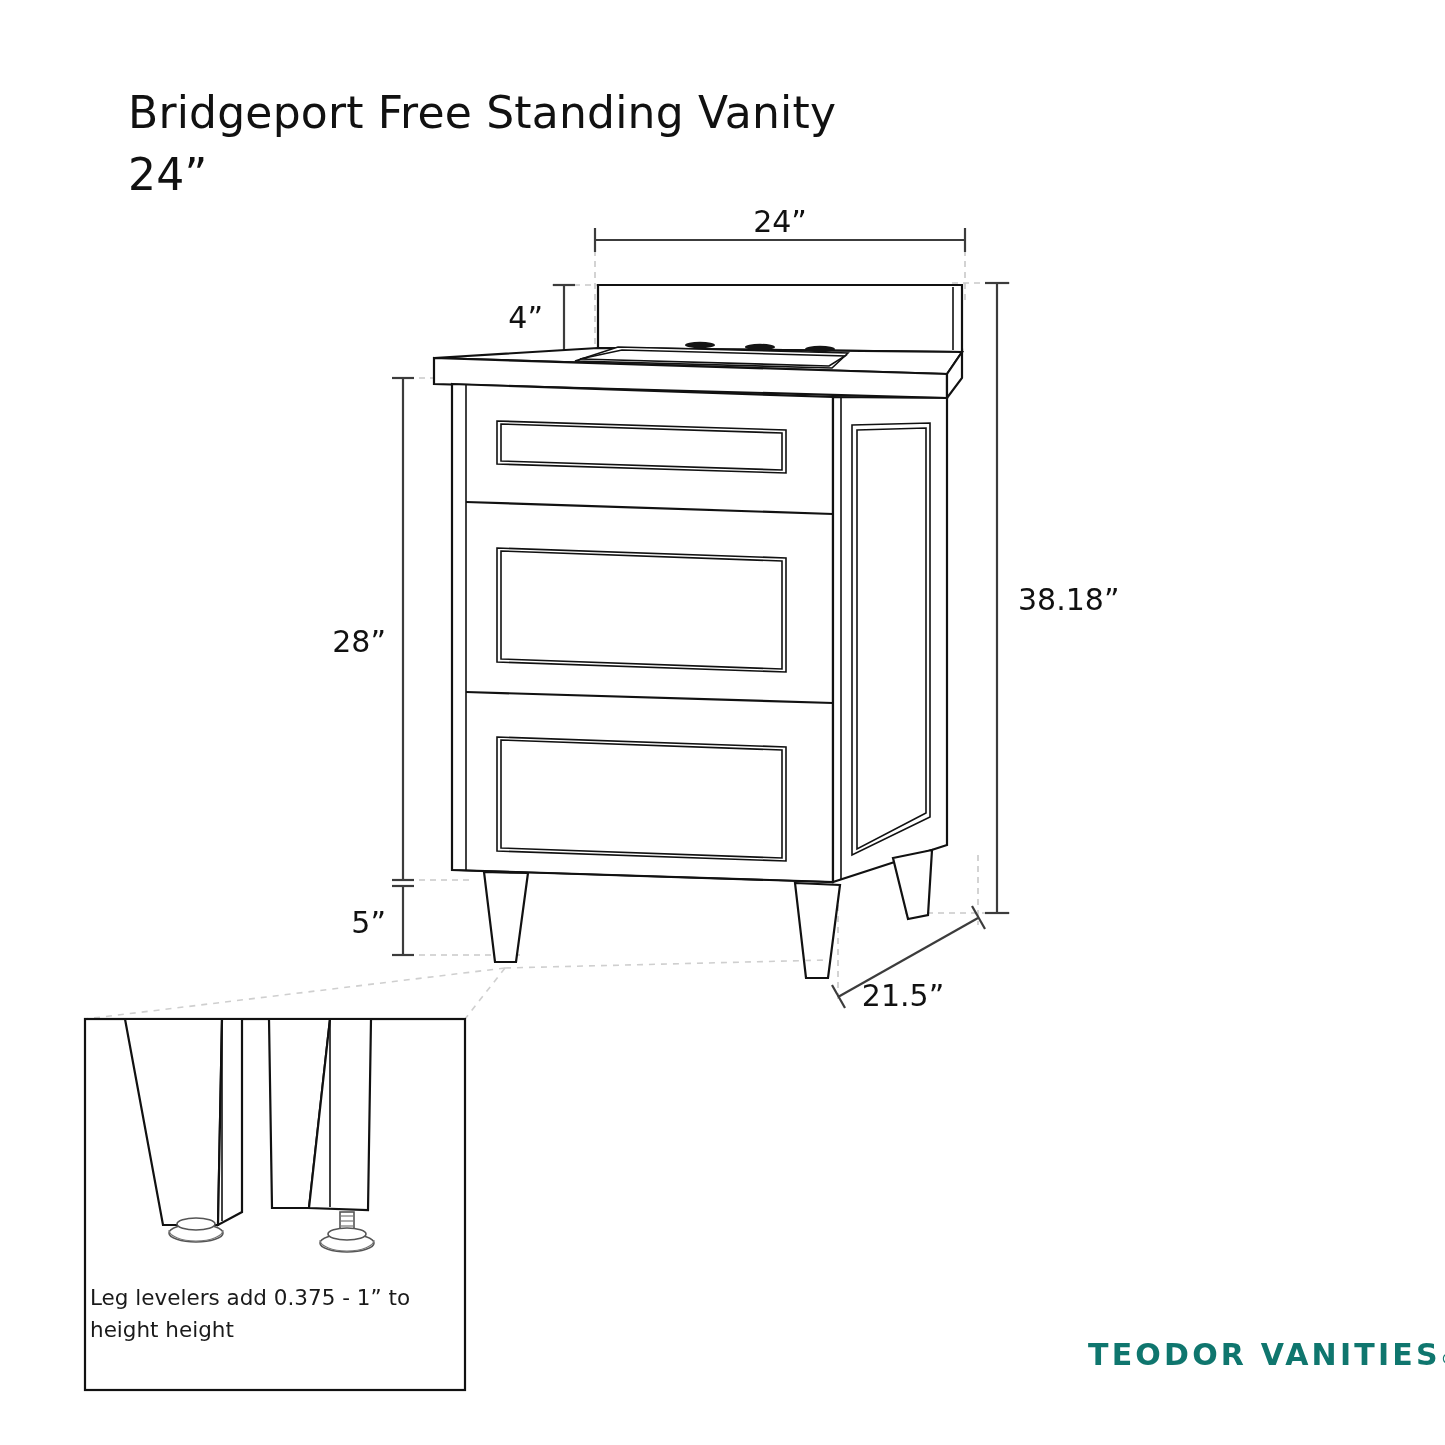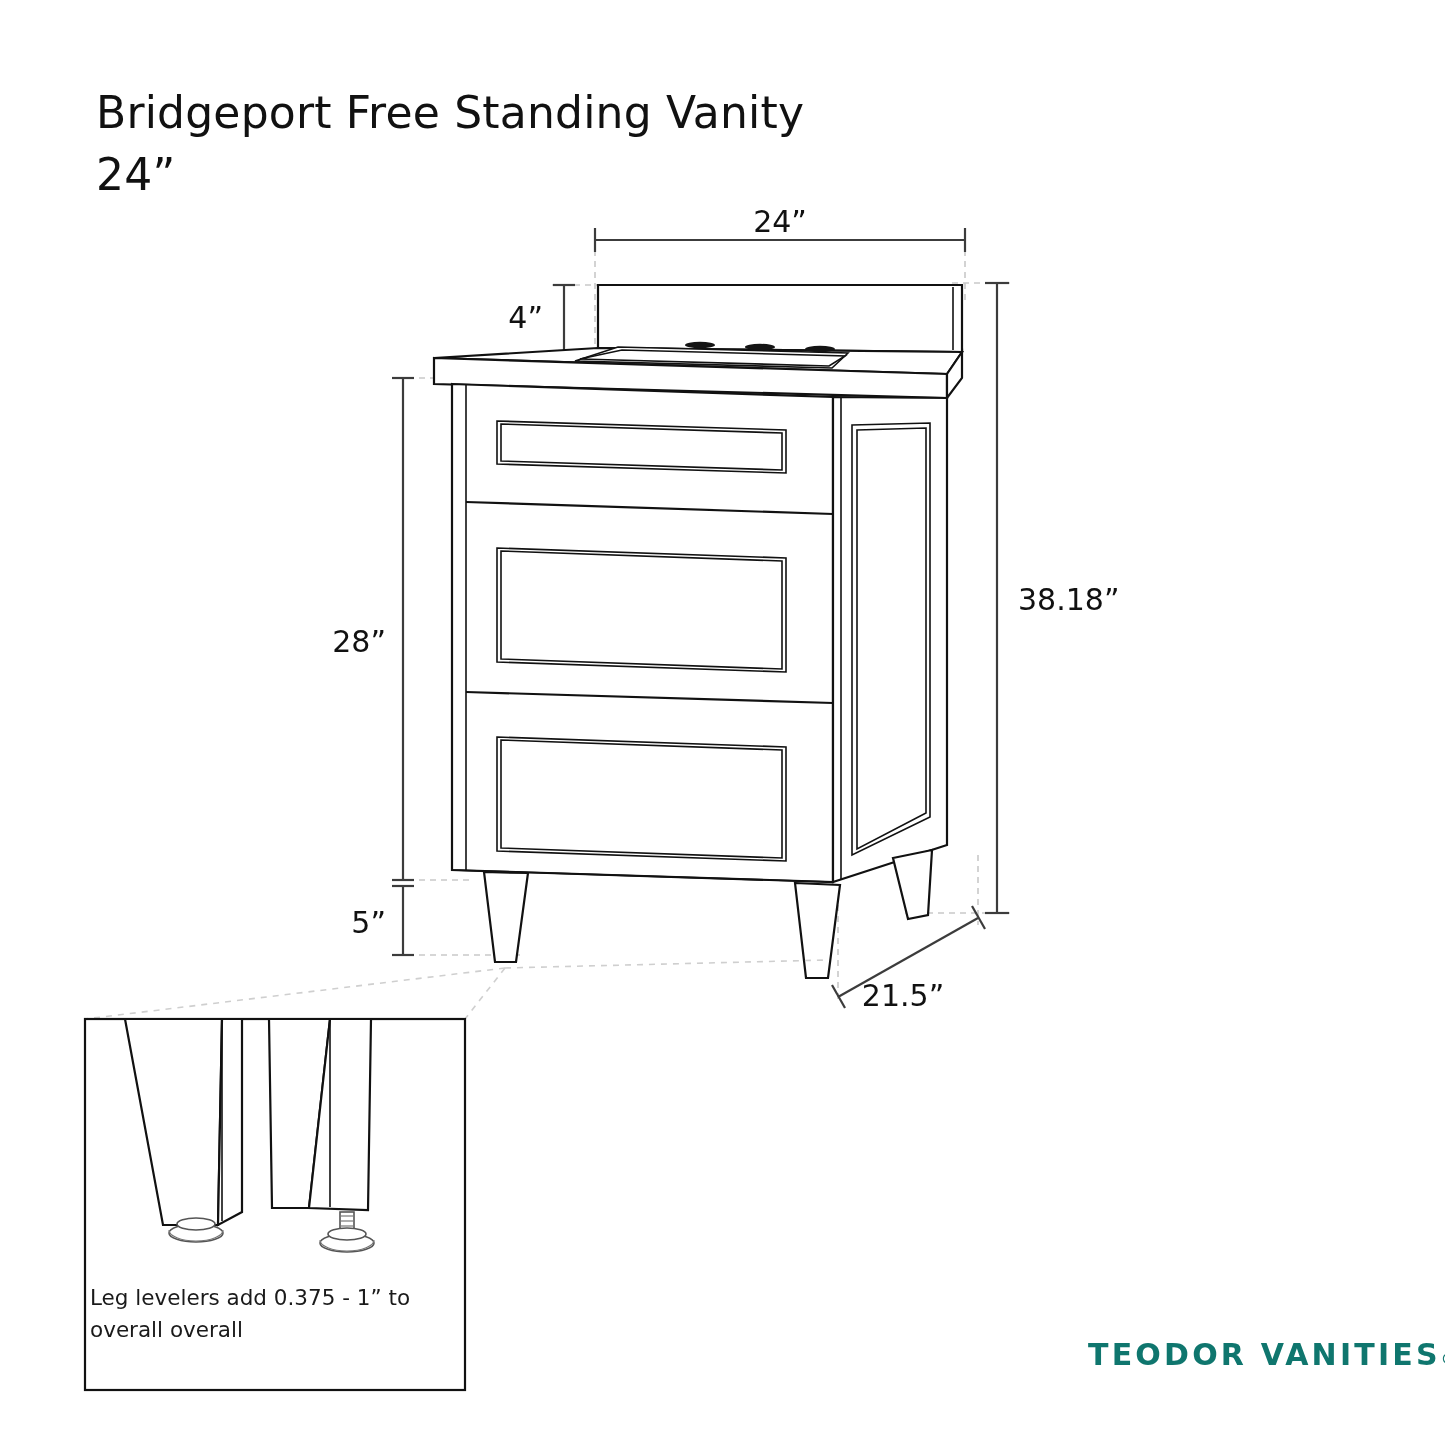--- a/index.html
+++ b/index.html
@@ -27,20 +27,21 @@
     top: 82px;
     width: 800px;
   }
   .title-line {
     font-size: 44px;
     line-height: 62px;
     font-weight: 400;
     letter-spacing: 0.2px;
     color: #111111;
     white-space: pre;
+    margin-left: 32px;
   }
   .brand-logo {
     position: absolute;
     left: 1088px;
     top: 1337px;
     width: 300px;
     text-align: right;
     font-size: 30px;
     letter-spacing: 3.2px;
     font-weight: 700;
@@ -272,18 +273,18 @@
 
         <ellipse class="lev" cx="347" cy="1243" rx="27" ry="9"></ellipse>
         <path class="levline" d="M320 1240 a27 11 0 0 0 54 0"></path>
         <ellipse class="lev" cx="347" cy="1234" rx="19" ry="6"></ellipse>
       </g>
     </g>
   </svg>
 
   <div class="detail-caption">
     <div>Leg levelers add 0.375 - 1” to</div>
-    <div>overall overall</div>
+    <div>height height</div>
   </div>
 
   <div class="brand-logo"><span>TEODOR VANITIES</span><span class="reg">®</span></div>
 
 </div>
 
 </body></html>

